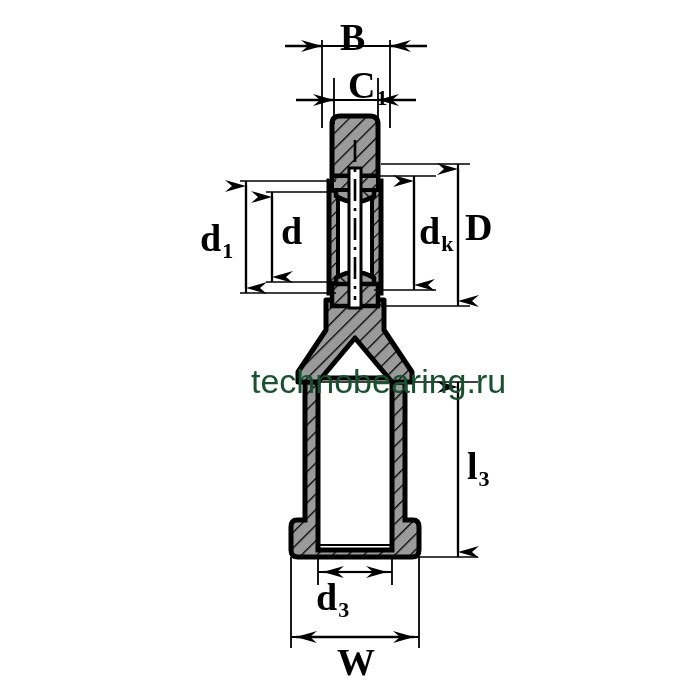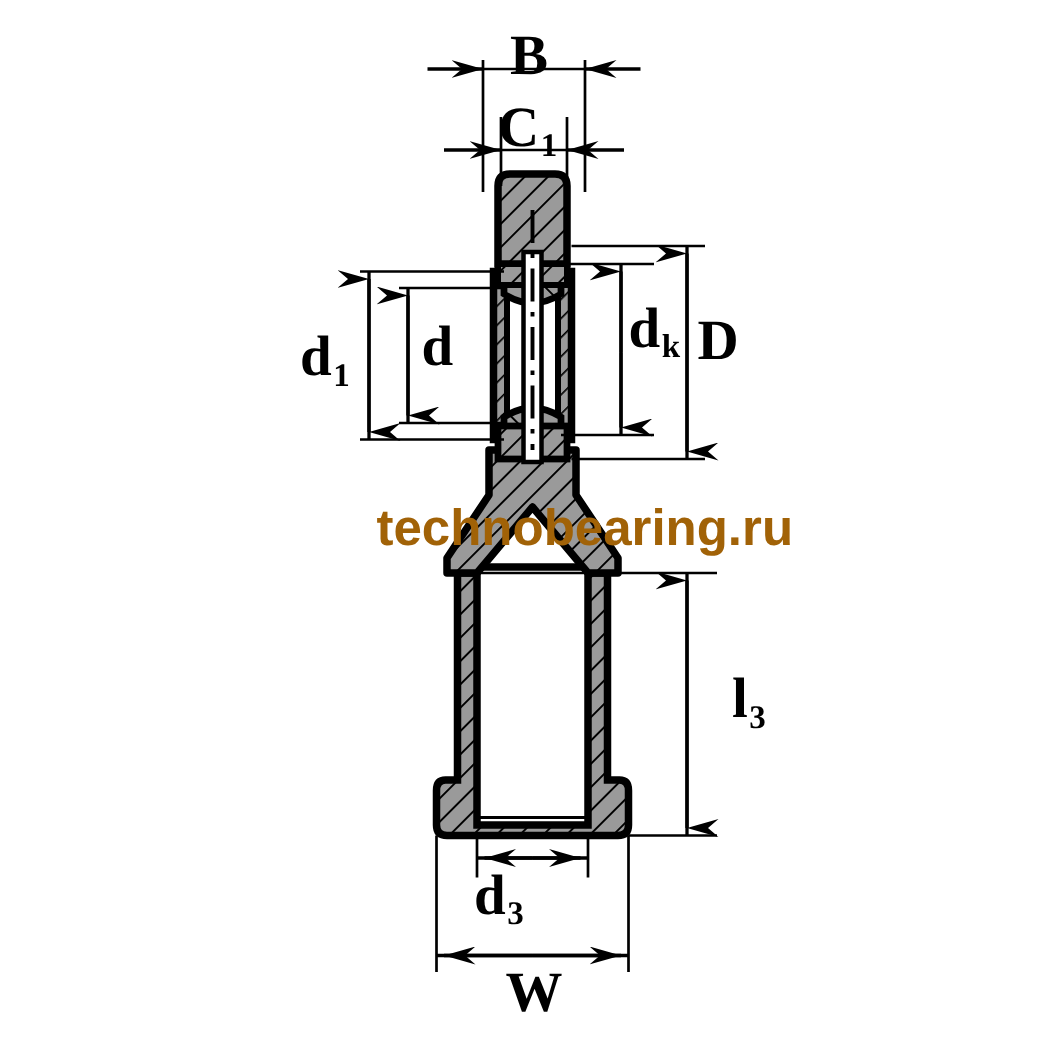--- a/index.html
+++ b/index.html
@@ -5,23 +5,23 @@
   html,body{margin:0;padding:0;background:#ffffff;}
   body{width:700px;height:700px;overflow:hidden;
        font-family:"Liberation Serif","DejaVu Serif",serif;}
   #stage{position:relative;width:700px;height:700px;background:#fff;}
   #stage svg{position:absolute;left:0;top:0;}
   .lbl{position:absolute;color:#000;font-weight:bold;
        font-family:"Liberation Serif","DejaVu Serif",serif;
        line-height:1;white-space:nowrap;-webkit-user-select:none;user-select:none;}
   .lbl .base{font-size:38px;font-style:normal;}
   .lbl .sub{font-size:22px;vertical-align:-0.32em;margin-left:1px;}
-  .wm{position:absolute;color:#a16207;font-size:34px;font-weight:bold;
+  .wm{position:absolute;color:#14532d;font-size:34px;font-weight:normal;
       letter-spacing:0px;font-family:"Liberation Sans","DejaVu Sans",sans-serif;
-      white-space:nowrap;}
+      white-space:nowrap;margin-top:29px;}
 </style>
 </head>
 <body>
 
 <div id="stage">
 
   <svg width="700" height="700" viewBox="0 0 700 700">
     <defs>
       <pattern id="hatchR" patternUnits="userSpaceOnUse" width="11" height="11" patternTransform="rotate(45)">
         <rect width="11" height="11" fill="#9a9a9a"></rect>
@@ -164,41 +164,41 @@
       </g>
     </g>
   </svg>
 
   <div class="wm" style="left:251px;top:333px;">technobearing.ru</div>
 
   <div class="lbl" style="left:340px;top:18px;">
     <span class="base">B</span><span class="sub"></span>
   </div>
 
-  <div class="lbl" style="left:332px;top:66px;">
+  <div class="lbl" style="left:348px;top:66px;">
     <span class="base">C</span><span class="sub">1</span>
   </div>
 
   <div class="lbl" style="left:200px;top:219px;">
     <span class="base">d</span><span class="sub">1</span>
   </div>
 
   <div class="lbl" style="left:281px;top:212px;">
     <span class="base">d</span><span class="sub"></span>
   </div>
 
-  <div class="lbl" style="left:419px;top:200px;">
+  <div class="lbl" style="left:419px;top:212px;">
     <span class="base">d</span><span class="sub">k</span>
   </div>
 
   <div class="lbl" style="left:465px;top:208px;">
     <span class="base">D</span><span class="sub"></span>
   </div>
 
-  <div class="lbl" style="left:488px;top:447px;">
+  <div class="lbl" style="left:467px;top:447px;">
     <span class="base">l</span><span class="sub">3</span>
   </div>
 
   <div class="lbl" style="left:316px;top:578px;">
     <span class="base">d</span><span class="sub">3</span>
   </div>
 
   <div class="lbl" style="left:337px;top:643px;">
     <span class="base">W</span><span class="sub"></span>
   </div>

